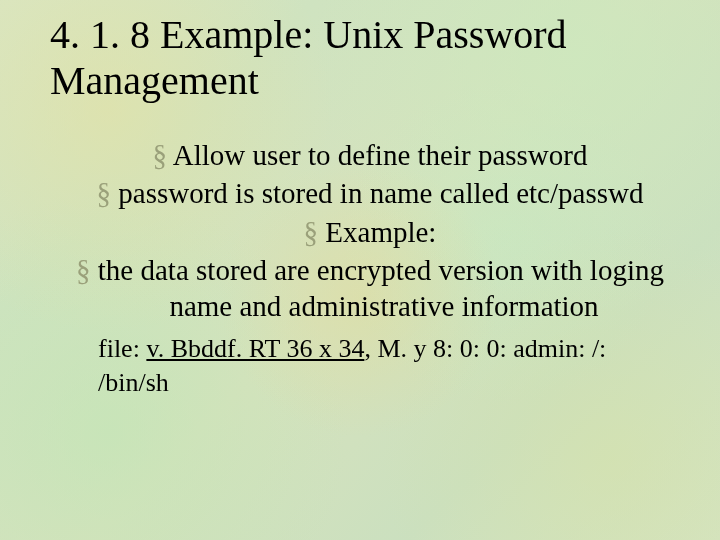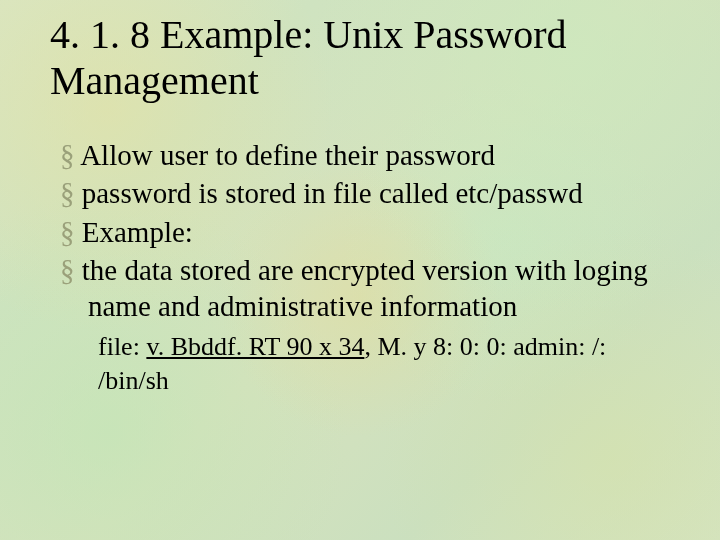--- a/index.html
+++ b/index.html
@@ -28,22 +28,23 @@
     padding: 12px 40px 20px 50px;
   }
   .title {
     font-size: 40px;
     line-height: 1.15;
     margin: 0 0 34px 0;
     font-weight: normal;
   }
   ul.bullets {
     list-style: none;
-    margin: 0;
+    margin: 8px;
     padding: 0 0 0 10px;
+    text-align: center;
   }
   ul.bullets > li {
     font-size: 29px;
     line-height: 1.22;
     margin: 0 0 3px 0;
     padding-left: 28px;
     text-indent: -28px;
   }
   ul.bullets > li::before {
     content: "§ ";
@@ -59,18 +60,18 @@
     text-decoration: underline;
   }
 </style>
 </head>
 <body>
 
 <div class="slide">
   <h1 class="title">4. 1. 8 Example: Unix Password Management</h1>
   <ul class="bullets">
     <li>Allow user to define their password</li>
-    <li>password is stored in file called etc/passwd</li>
+    <li>password is stored in name called etc/passwd</li>
     <li>Example:</li>
     <li>the data stored are encrypted version with loging name and administrative information</li>
   </ul>
-  <div class="sub"><span>file: </span><span class="ul">v. Bbddf. RT 90 x 34</span><span>, M. y 8: 0: 0: admin: /: /bin/sh</span></div>
+  <div class="sub"><span>file: </span><span class="ul">v. Bbddf. RT 36 x 34</span><span>, M. y 8: 0: 0: admin: /: /bin/sh</span></div>
 </div>
 
 </body></html>

